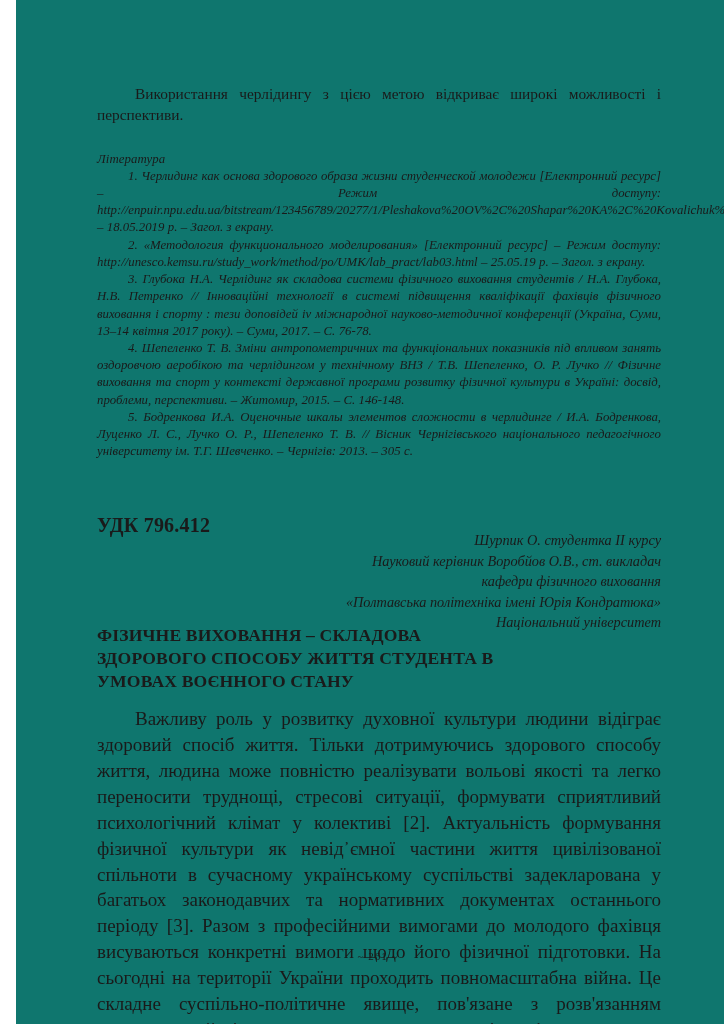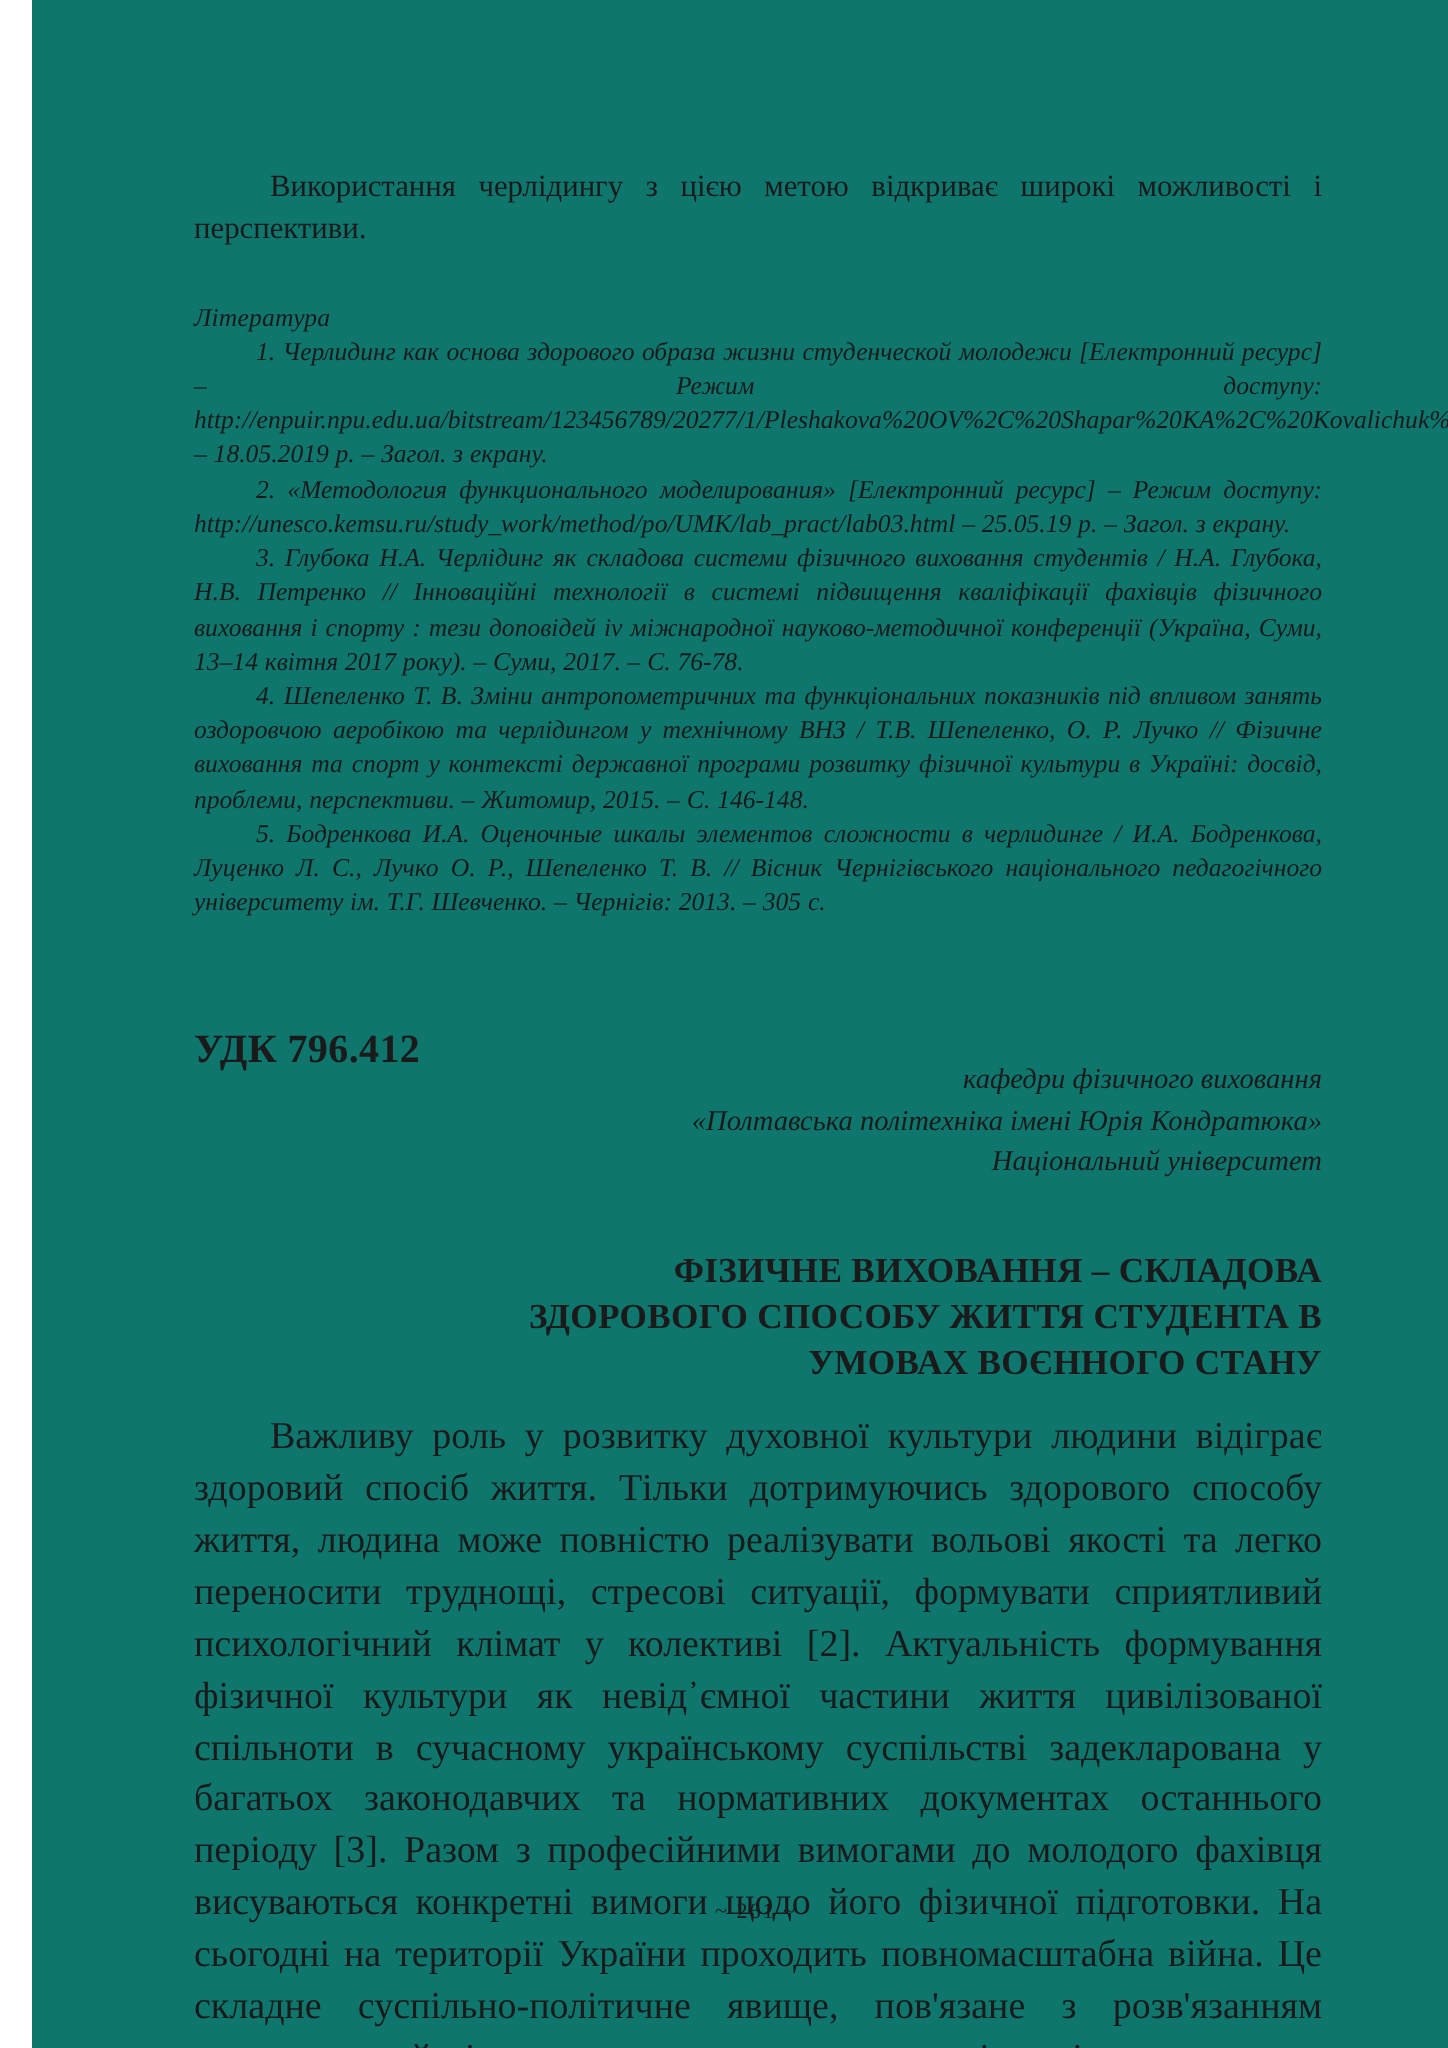--- a/index.html
+++ b/index.html
@@ -88,21 +88,21 @@
     line-height: 1.44;
   }
   .author-block div { white-space: nowrap; }
 
   
   .article-title {
     position: absolute;
     left: 81px;
     top: 624px;
     width: 564px;
-    text-align: right;
+    text-align: left;
     font-weight: bold;
     font-size: 17.6px;
     line-height: 1.32;
     letter-spacing: .15px;
   }
   .article-title div { white-space: nowrap; }
 
   
   .main-body {
     position: absolute;
@@ -146,20 +146,22 @@
       <p class="ref-item">3. Глубока Н.А. Черлідинг як складова системи фізичного виховання студентів / Н.А. Глубока, Н.В. Петренко // Інноваційні технології в системі підвищення кваліфікації фахівців фізичного виховання і спорту : тези доповідей iv міжнародної науково-методичної конференції (Україна, Суми, 13–14 квітня 2017 року). – Суми, 2017. – С. 76-78.</p>
       <p class="ref-item">4. Шепеленко Т. В. Зміни антропометричних та функціональних показників під впливом занять оздоровчою аеробікою та черлідингом у технічному ВНЗ / Т.В. Шепеленко, О. Р. Лучко // Фізичне виховання та спорт у контексті державної програми розвитку фізичної культури в Україні: досвід, проблеми, перспективи. – Житомир, 2015. – С. 146-148.</p>
       <p class="ref-item">5. Бодренкова И.А. Оценочные шкалы элементов сложности в черлидинге / И.А. Бодренкова, Луценко Л. С., Лучко О. Р., Шепеленко Т. В. // Вісник Чернігівського національного педагогічного університету ім. Т.Г. Шевченко. – Чернігів: 2013. – 305 с.</p>
     </div>
 
   </div>
 
   <div class="udc">УДК 796.412</div>
 
   <div class="author-block">
+    <div>Шурпик О. студентка ІІ курсу</div>
+    <div>Науковий керівник Воробйов О.В., ст. викладач</div>
     <div>кафедри фізичного виховання</div>
     <div>«Полтавська політехніка імені Юрія Кондратюка»</div>
     <div>Національний університет</div>
   </div>
 
   <div class="article-title">
     <div>ФІЗИЧНЕ ВИХОВАННЯ – СКЛАДОВА</div>
     <div>ЗДОРОВОГО СПОСОБУ ЖИТТЯ СТУДЕНТА В</div>
     <div>УМОВАХ ВОЄННОГО СТАНУ</div>
   </div>

